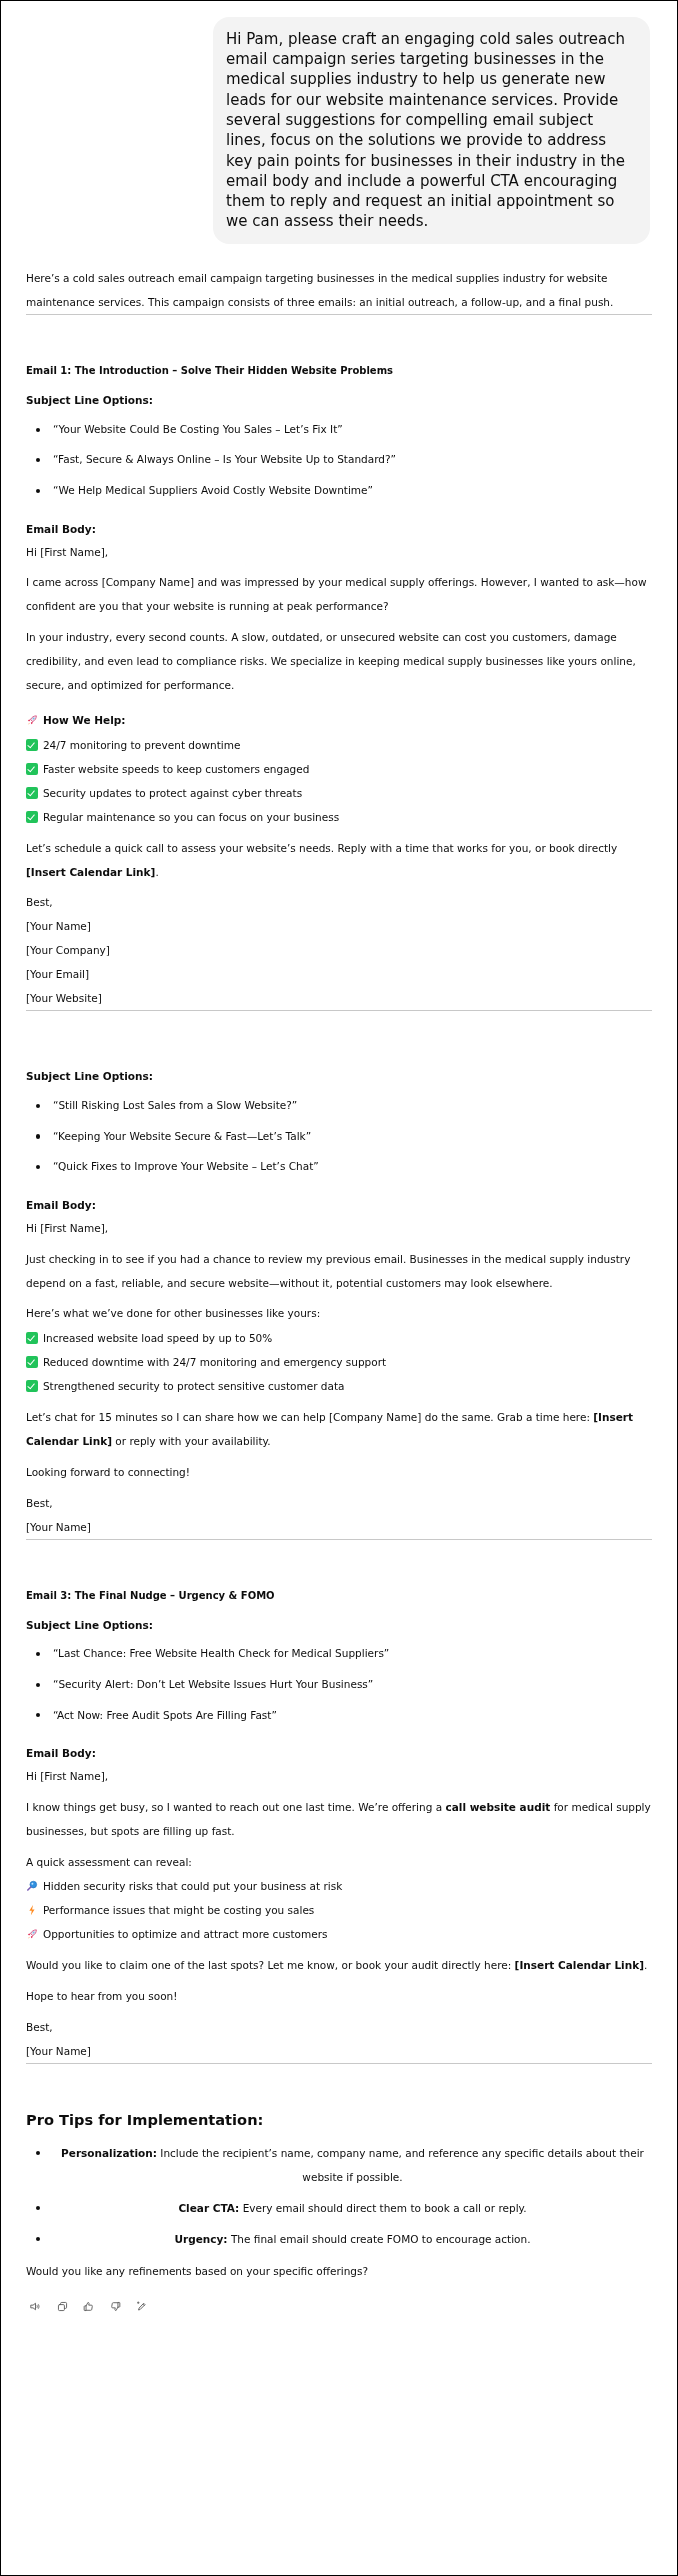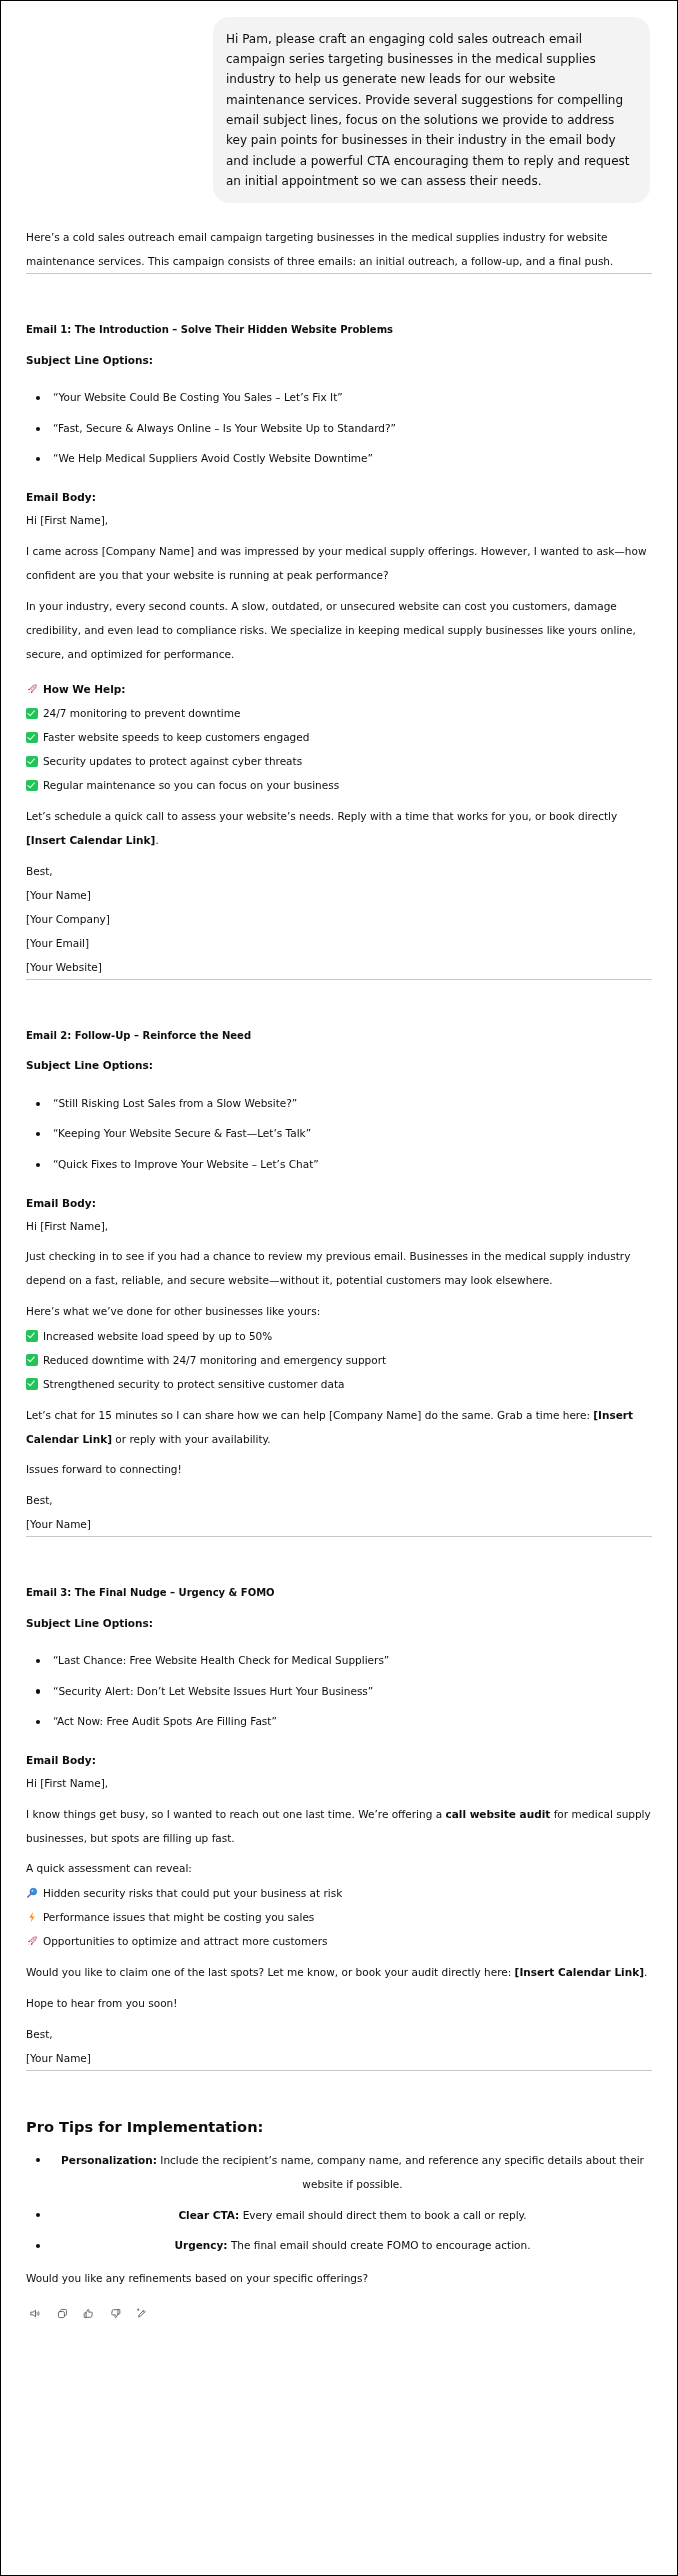--- a/index.html
+++ b/index.html
@@ -16,39 +16,39 @@
   }
   .wrap { padding: 0 25px; }
 
   
   .user-row { display: flex; justify-content: flex-end; padding-top: 15.6px; padding-right: 27px; }
   .user-bubble {
     width: 437px;
     background: #f3f3f3;
     border-radius: 16.3px;
     padding: 12.2px 13.6px 12.2px 13px;
-    font-size: 12px;
+    font-size: 15px;
     line-height: 20.3px;
     color: #0d0d0d;
   }
 
   .intro { margin-top: 22px; line-height: 24px; }
   hr.sep { border: none; border-top: 0.7px solid #c8c8c8; margin: 0; }
   .sep1 { margin-top: 37px; }
 
   h3.email-title {
     font-size: 10px;
     font-weight: 700;
     line-height: 20.3px;
   }
   .section { padding-top: 46px; }
   .label { font-weight: 700; font-size: 10.5px; line-height: 17.6px; }
   .label.subj { margin-top: 11px; }
 
-  ul.subjects { list-style: none; margin-top: 20px; }
+  ul.subjects { list-style: none; margin-top: 11px; }
   ul.subjects li {
     position: relative;
     padding-left: 27px;
     line-height: 17.6px;
     margin-bottom: 13px;
   }
   ul.subjects li::before {
     content: "";
     position: absolute;
     left: 9.5px; top: 6.8px;
@@ -186,21 +186,20 @@
       <p class="para signoff">Best,</p>
       <p class="line">[Your Name]</p>
       <p class="line">[Your Company]</p>
       <p class="line">[Your Email]</p>
       <p class="line">[Your Website]</p>
     </section>
 
     <hr class="sep sep-block">
 
     <section class="section">
-      <h3 class="email-title">Email 2: Follow-Up – Reinforce the Need</h3>
       <div class="label subj">Subject Line Options:</div>
       <ul class="subjects">
         <li>“Still Risking Lost Sales from a Slow Website?”</li>
         <li>“Keeping Your Website Secure &amp; Fast—Let’s Talk”</li>
         <li>“Quick Fixes to Improve Your Website – Let’s Chat”</li>
       </ul>
       <div class="label body-label">Email Body:</div>
       <p class="line first">Hi [First Name],</p>
       <p class="para">Just checking in to see if you had a chance to review my previous email. Businesses in the medical supply industry depend on a fast, reliable, and secure website—without it, potential customers may look elsewhere.</p>
       <p class="para">Here’s what we’ve done for other businesses like yours:</p>
@@ -212,21 +211,21 @@
         <div class="check-item">
             <span class="icon-check"></span>
             <span>Reduced downtime with 24/7 monitoring and emergency support</span>
           </div>
         <div class="check-item">
             <span class="icon-check"></span>
             <span>Strengthened security to protect sensitive customer data</span>
           </div>
       </div>
       <p class="para"><span>Let’s chat for 15 minutes so I can share how we can help [Company Name] do the same. Grab a time here: </span><strong>[Insert Calendar Link]</strong><span> or reply with your availability.</span></p>
-      <p class="para">Issues forward to connecting!</p>
+      <p class="para">Looking forward to connecting!</p>
       <p class="para signoff">Best,</p>
       <p class="line">[Your Name]</p>
     </section>
 
     <hr class="sep sep-block">
 
     <section class="section">
       <h3 class="email-title">Email 3: The Final Nudge – Urgency &amp; FOMO</h3>
       <div class="label subj">Subject Line Options:</div>
       <ul class="subjects">

